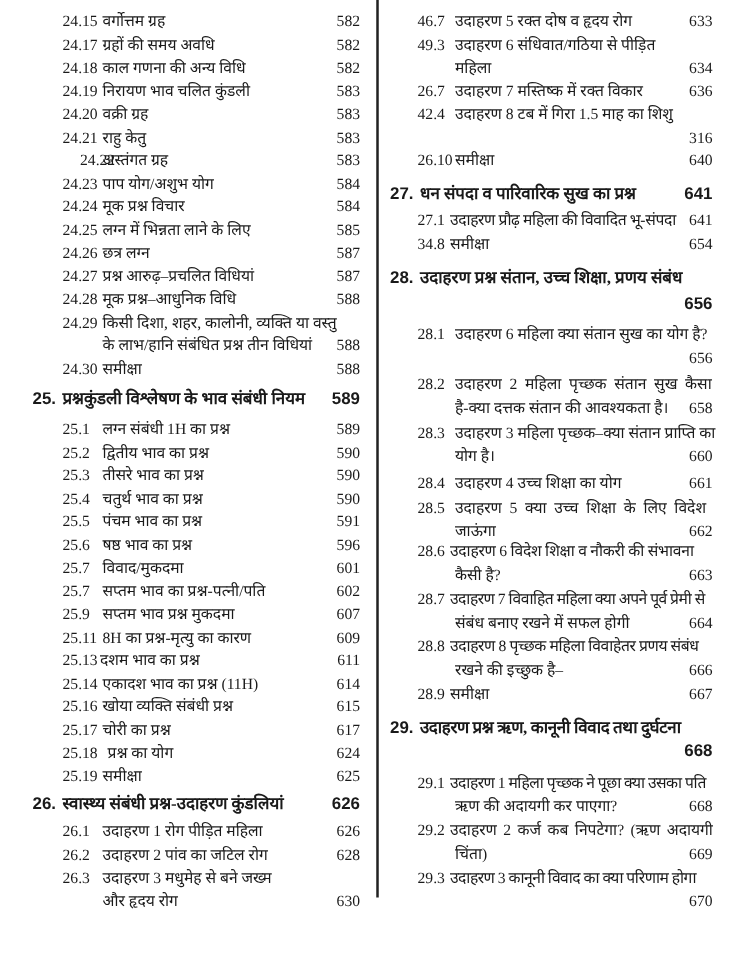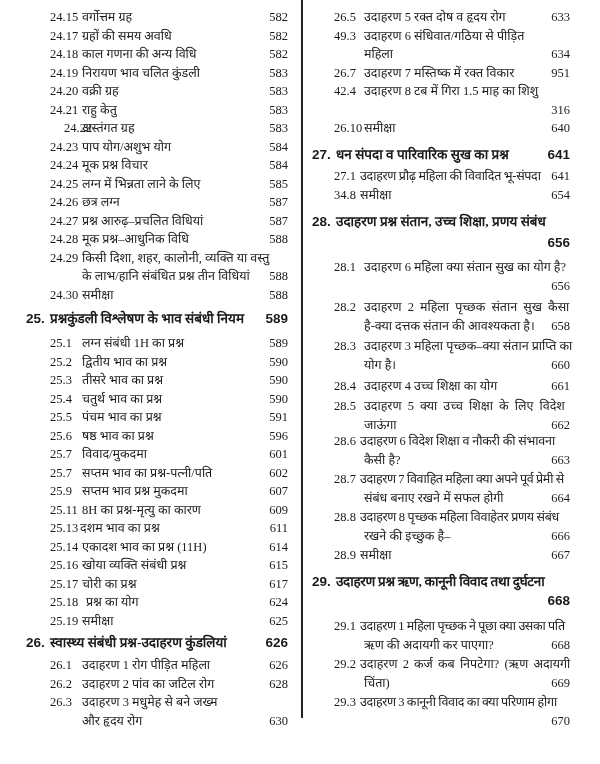--- a/index.html
+++ b/index.html
@@ -220,36 +220,36 @@
         <span class="txt" style="left:82px">उदाहरण 3 मधुमेह से बने जख्म</span>
       </div>
     <div class="row" style="top:712px;left:0;width:300px">
         <span class="txt" style="left:82px">और हृदय रोग</span>
         <span class="pg" style="right:12px">630</span>
       </div>
   </div>
 
   <div class="col col-right">
     <div class="row" style="top:8px;left:0;width:298px">
-        <span class="num" style="left:32px">26.5</span>
+        <span class="num" style="left:32px">46.7</span>
         <span class="txt" style="left:62px">उदाहरण 5 रक्त दोष व हृदय रोग</span>
         <span class="pg" style="right:30px">633</span>
       </div>
     <div class="row" style="top:26.5px;left:0;width:298px">
         <span class="num" style="left:32px">49.3</span>
         <span class="txt" style="left:62px">उदाहरण 6 संधिवात/गठिया से पीड़ित</span>
       </div>
     <div class="row" style="top:45px;left:0;width:298px">
         <span class="txt" style="left:62px">महिला</span>
         <span class="pg" style="right:30px">634</span>
       </div>
     <div class="row" style="top:63.5px;left:0;width:298px">
         <span class="num" style="left:32px">26.7</span>
         <span class="txt" style="left:62px">उदाहरण 7 मस्तिष्क में रक्त विकार</span>
-        <span class="pg" style="right:30px">951</span>
+        <span class="pg" style="right:30px">636</span>
       </div>
     <div class="row" style="top:82px;left:0;width:298px">
         <span class="num" style="left:32px">42.4</span>
         <span class="txt" style="left:62px">उदाहरण 8 टब में गिरा 1.5 माह का शिशु</span>
       </div>
     <div class="row" style="top:100.5px;left:0;width:298px">
         <span class="pg" style="right:30px">316</span>
       </div>
     <div class="row" style="top:119px;left:0;width:298px">
         <span class="num" style="left:32px">26.10</span>

